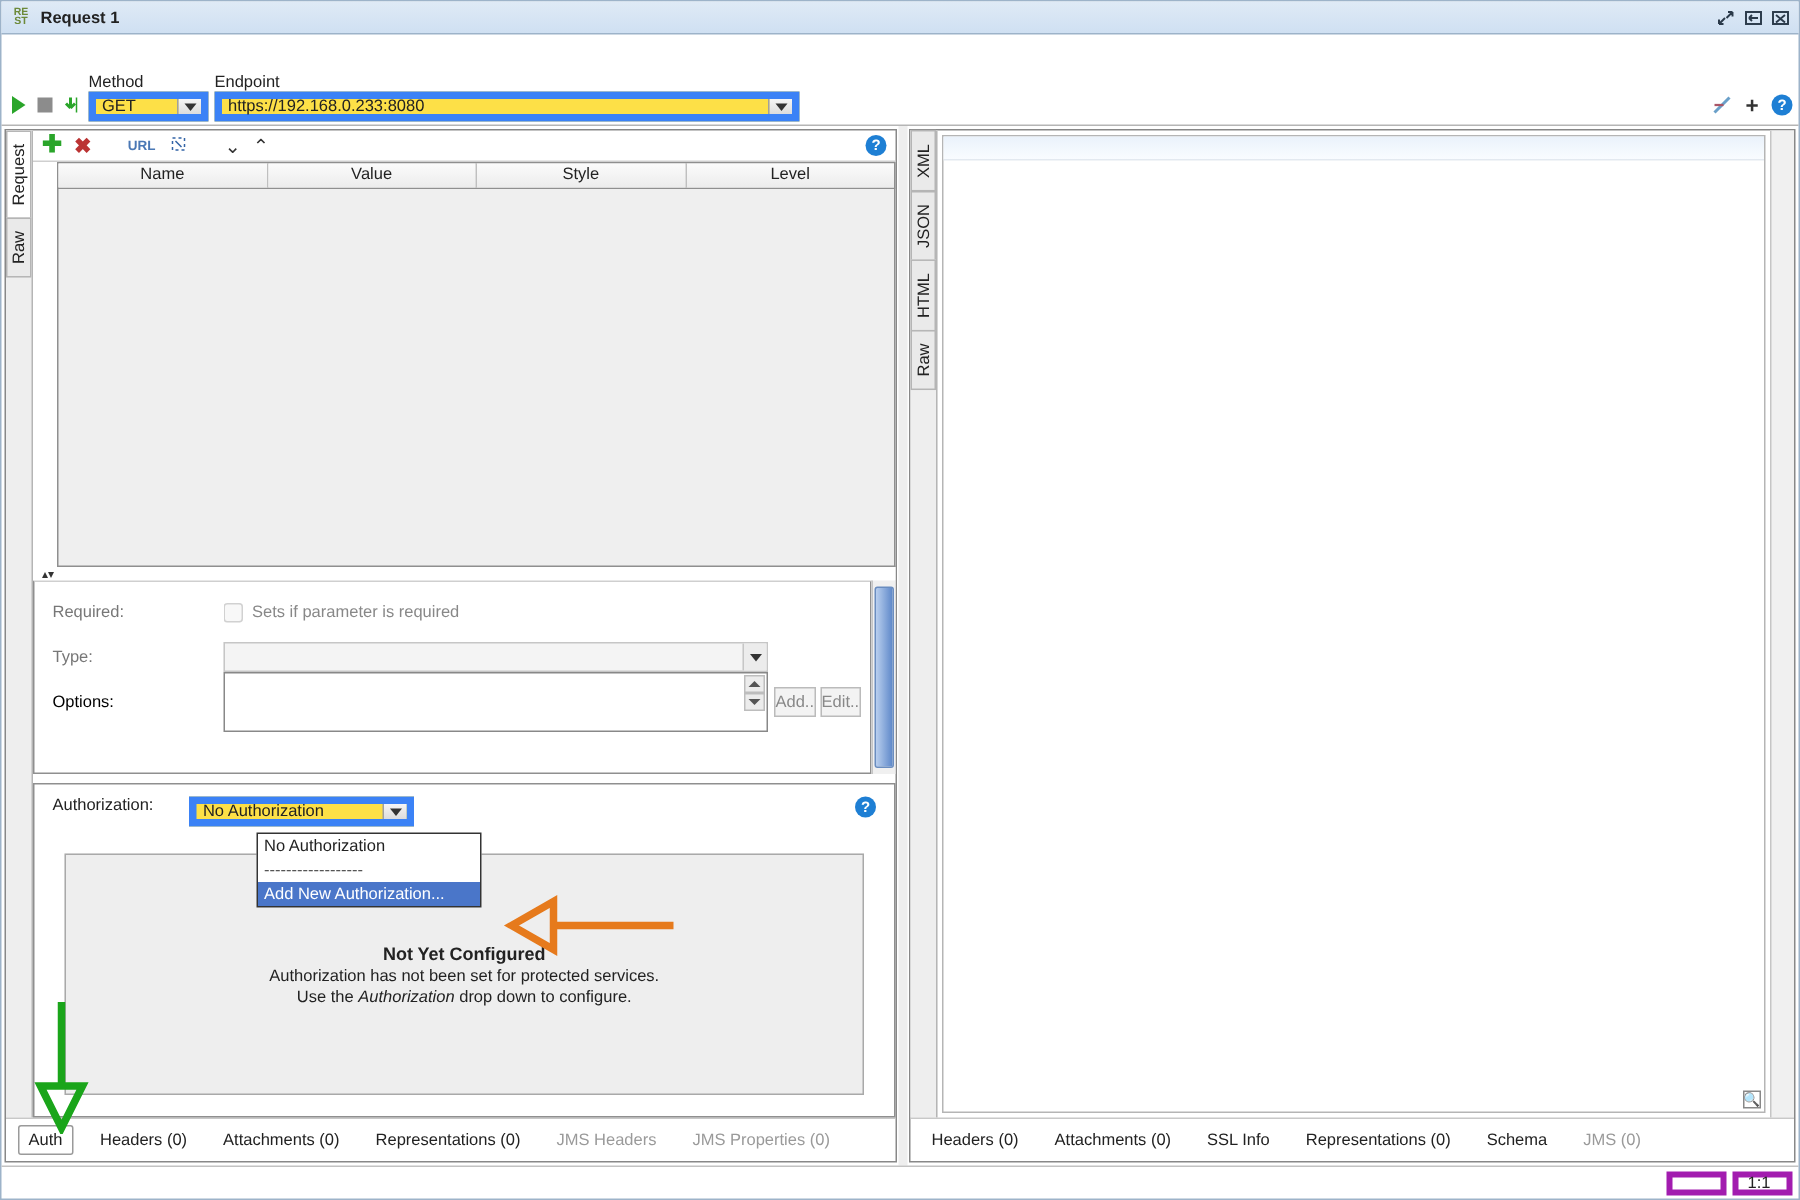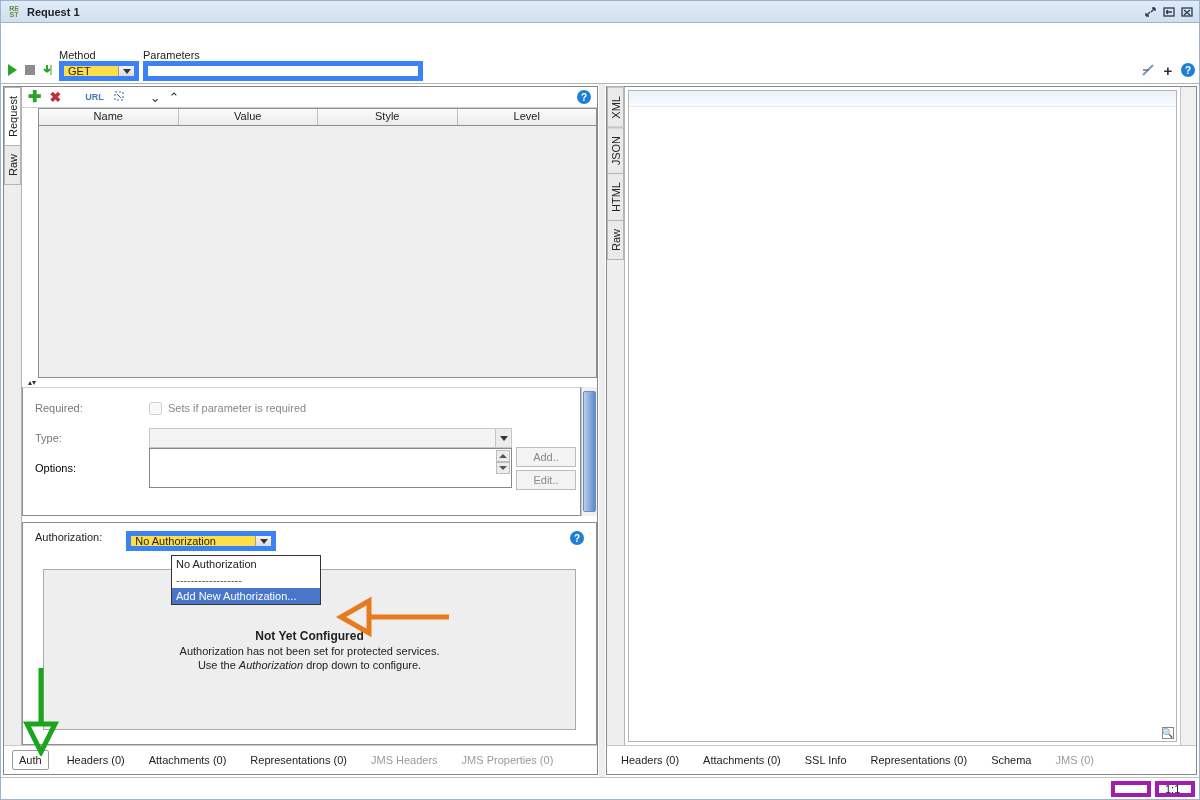--- a/index.html
+++ b/index.html
@@ -145,25 +145,26 @@
           </svg>
         </div>
     </div>
     <div class="field" style="width:80px">
       <span class="field-label">Method</span>
       <div class="combo">
         <span class="combo-text">GET</span>
           <div class="combo-arrow"></div>
       </div>
     </div>
-    <div class="field" style="width:280px">
-      <span class="field-label">Parameters</span>
-      <div class="input">
-          <input value="" style="">
-        </div>
+    <div class="field" style="width:390px">
+      <span class="field-label">Endpoint</span>
+      <div class="combo">
+        <span class="combo-text">https://192.168.0.233:8080</span>
+          <div class="combo-arrow"></div>
+      </div>
     </div>
     <div class="tool-right">
       <div class="tool-ic">
           <svg width="12" height="12">
             <path d="M1 11 L11 1" stroke="#6aa0c9" stroke-width="2"></path>
             <path d="M1 6h6" stroke="#a56" stroke-width="1.5"></path>
           </svg>
         </div>
       <div class="tool-ic" style="color:#333;font-size:15px;font-weight:bold;">+</div>
       <div class="help-ic">?</div>
@@ -225,21 +226,21 @@
                   <span style="flex:1"></span>
                   <div class="combo-arrow"></div>
                 </div>
               <span></span>
 
               <span class="prop-label strong">Options:</span>
               <div class="opt-box">
                 <div class="opt-scroll-up"></div>
                 <div class="opt-scroll-dn"></div>
               </div>
-              <div style="display:flex;flex-direction:column;gap:3px">
+              <div style="display:flex;flex-direction:row;gap:3px">
                 <button style="height:20px;border:1px solid #bbb;background:#f3f3f3;color:#888;font-size:11px">Add..</button>
                 <button style="height:20px;border:1px solid #bbb;background:#f3f3f3;color:#888;font-size:11px">Edit..</button>
               </div>
             </div>
             <div class="side-scroll">
                 <div class="thumb"></div>
               </div>
           </div>
 
           <div class="auth-section">

